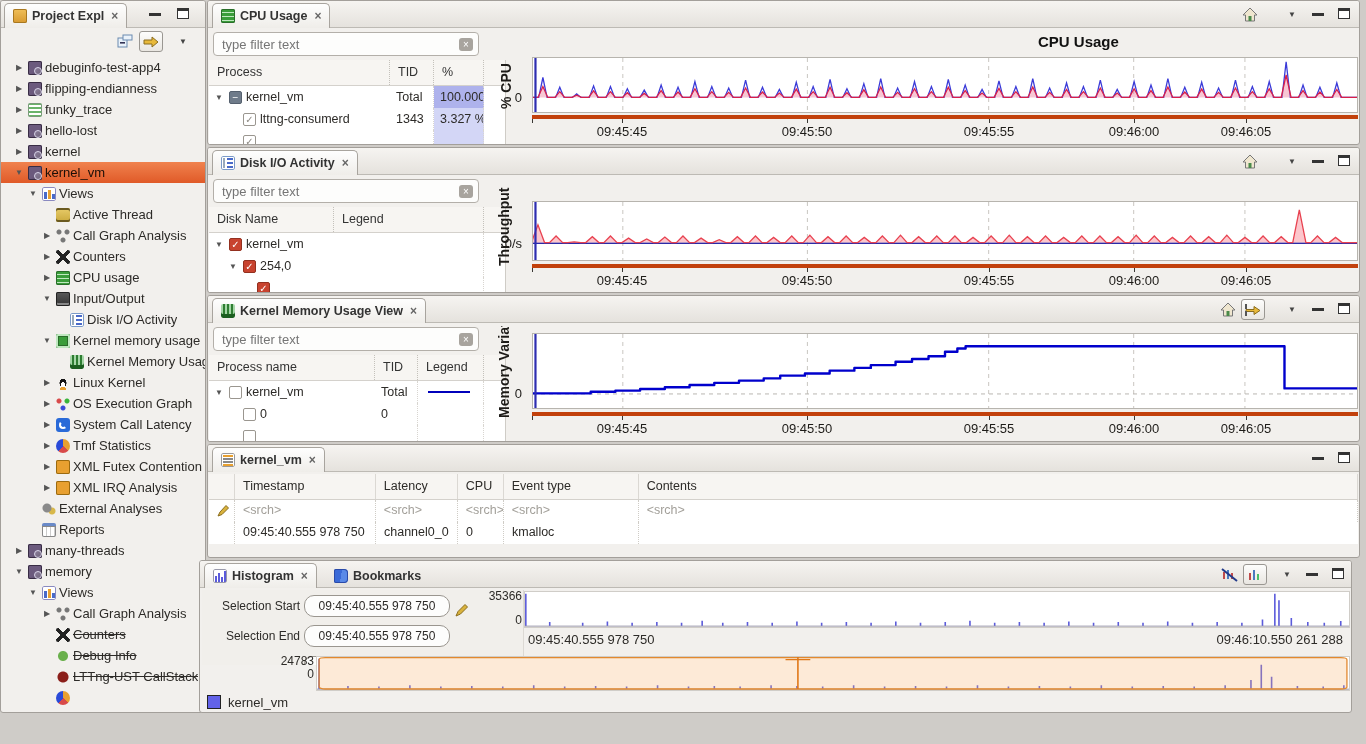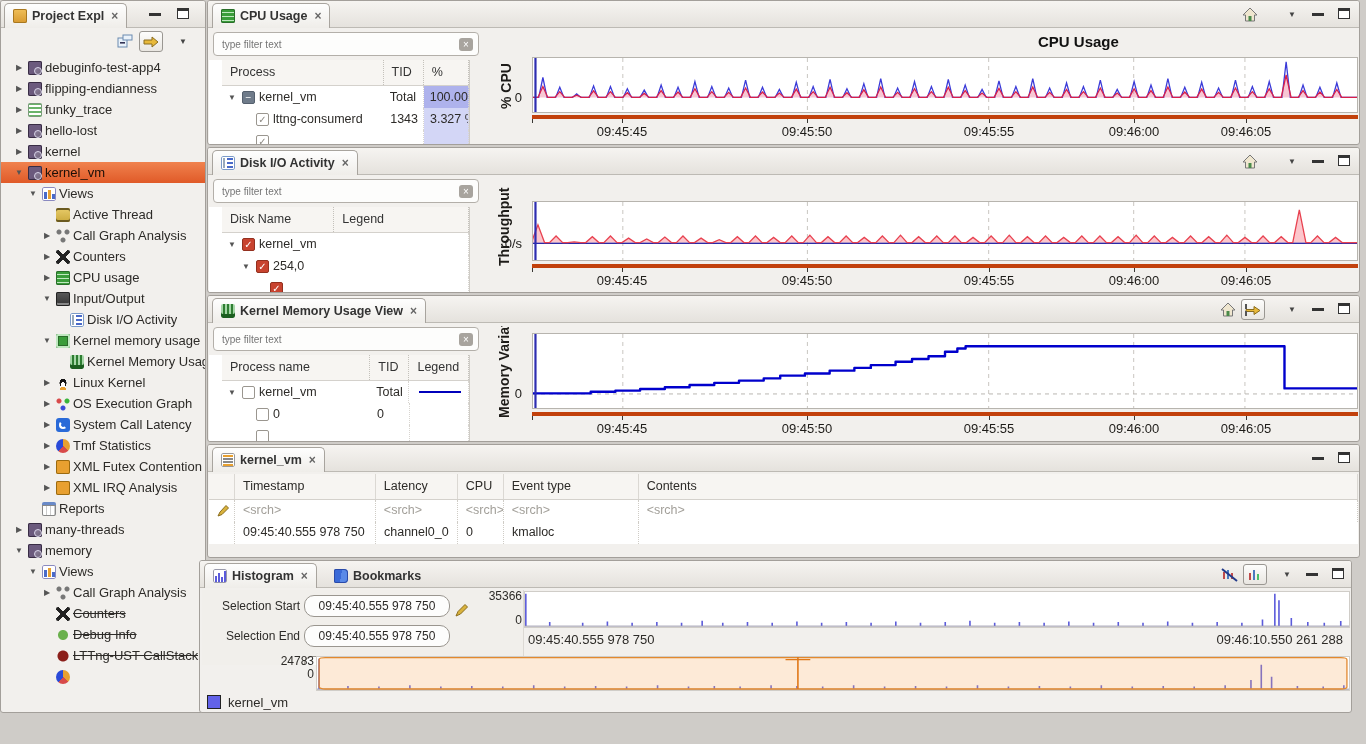--- a/index.html
+++ b/index.html
@@ -13,25 +13,25 @@
   .tab.active{background:linear-gradient(#fefefe,#efede9);border:1px solid #a8a49e;border-bottom:none;border-radius:5px 5px 0 0;}
   .closex{font-size:12px;color:#666;margin-left:2px;cursor:pointer;}
   .winbtn{position:absolute;width:14px;height:12px;top:7px;}
   .wmin{border-bottom:3px solid #333;height:8px;width:12px;}
   .wmax{border:1px solid #333;border-top:3px solid #333;width:12px;height:11px;background:#fff;}
   .menu-arrow{position:absolute;top:9px;font-size:8px;color:#444;}
   .tbi{position:absolute;top:3px;width:24px;height:21px;display:flex;align-items:center;justify-content:center;border:1px solid transparent;border-radius:3px;}
   .tbi.pressed{border-color:#9a9792;background:linear-gradient(#fdfdfc,#e9e6e1);}
 
   .filterbox{position:absolute;left:5px;top:31px;width:266px;height:24px;border:1px solid #b3afa9;border-radius:4px;background:#fdfdfc;}
-  .filterbox input{position:absolute;left:6px;top:2px;width:230px;height:18px;border:none;outline:none;background:transparent;font-size:10px;color:#737373;font-family:"Liberation Sans",sans-serif;}
+  .filterbox input{position:absolute;left:6px;top:2px;width:230px;height:18px;border:none;outline:none;background:transparent;font-size:13px;color:#737373;font-family:"Liberation Sans",sans-serif;}
   .clearbtn{position:absolute;right:5px;top:5px;width:14px;height:13px;background:#a8a49e;border-radius:3px;color:#fff;font-size:10px;line-height:13px;text-align:center;}
 
   
-  .sidetbl{position:absolute;left:1px;top:59px;width:261px;bottom:0;background:#fff;font-size:12.5px;overflow:hidden;padding-left:13px;}
+  .sidetbl{position:absolute;left:1px;top:59px;width:297px;bottom:0;background:#fff;font-size:12.5px;overflow:hidden;}
   .thead{display:flex;height:26px;background:#f7f5f2;border-bottom:1px solid #d4d1cc;}
   .thead .hc{padding:5px 0 0 8px;border-right:1px dotted #c4c1bb;color:#333;}
   .trowt{display:flex;height:22px;align-items:center;background:#fff;}
   .trowt .c0{display:flex;align-items:center;gap:4px;overflow:hidden;white-space:nowrap;}
   .trowt .cc{padding-left:6px;border-right:1px dotted #d8d5d0;height:22px;line-height:22px;overflow:hidden;white-space:nowrap;}
   .hl1{background:#aeb2ec;}
   .hl2{background:#d3d6f6;}
   .legline{width:42px;height:0;border-top:2px solid #0000bb;margin:10px 0 0 4px;}
 
   .exp{width:12px;font-size:8px;color:#555;text-align:center;flex:none;}
@@ -233,20 +233,25 @@
         </div>
         <div class="trow" style="padding-left: 40px;">
           <span class="exp">▶</span>
           <span class="ic ic-xml"></span>
           <span class="tlabel">XML Futex Contention</span>
         </div>
         <div class="trow" style="padding-left: 40px;">
           <span class="exp">▶</span>
           <span class="ic ic-xml"></span>
           <span class="tlabel">XML IRQ Analysis</span>
+        </div>
+        <div class="trow" style="padding-left: 26px;">
+          <span class="exp"></span>
+          <span class="ic ic-gears"></span>
+          <span class="tlabel">External Analyses</span>
         </div>
         <div class="trow" style="padding-left: 26px;">
           <span class="exp"></span>
           <span class="ic ic-reports"></span>
           <span class="tlabel">Reports</span>
         </div>
         <div class="trow" style="padding-left: 12px;">
           <span class="exp">▶</span>
           <span class="ic ic-trace"></span>
           <span class="tlabel">many-threads</span>

